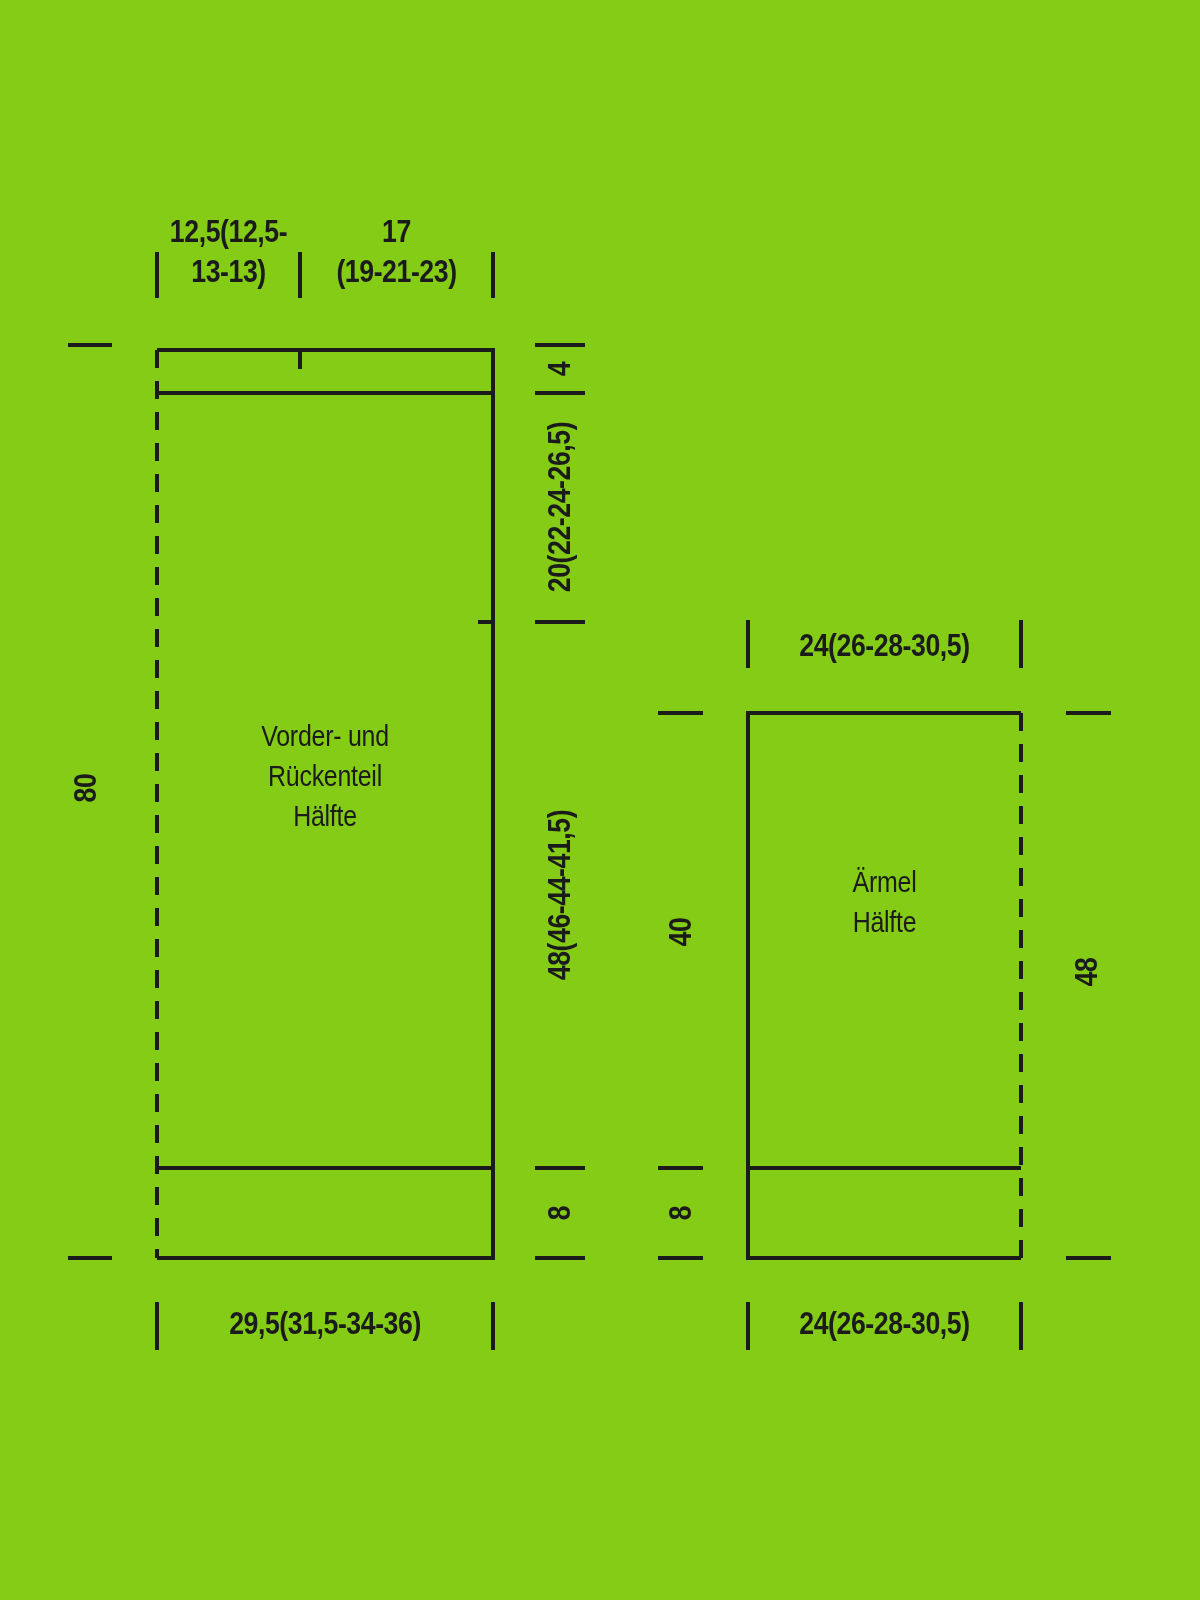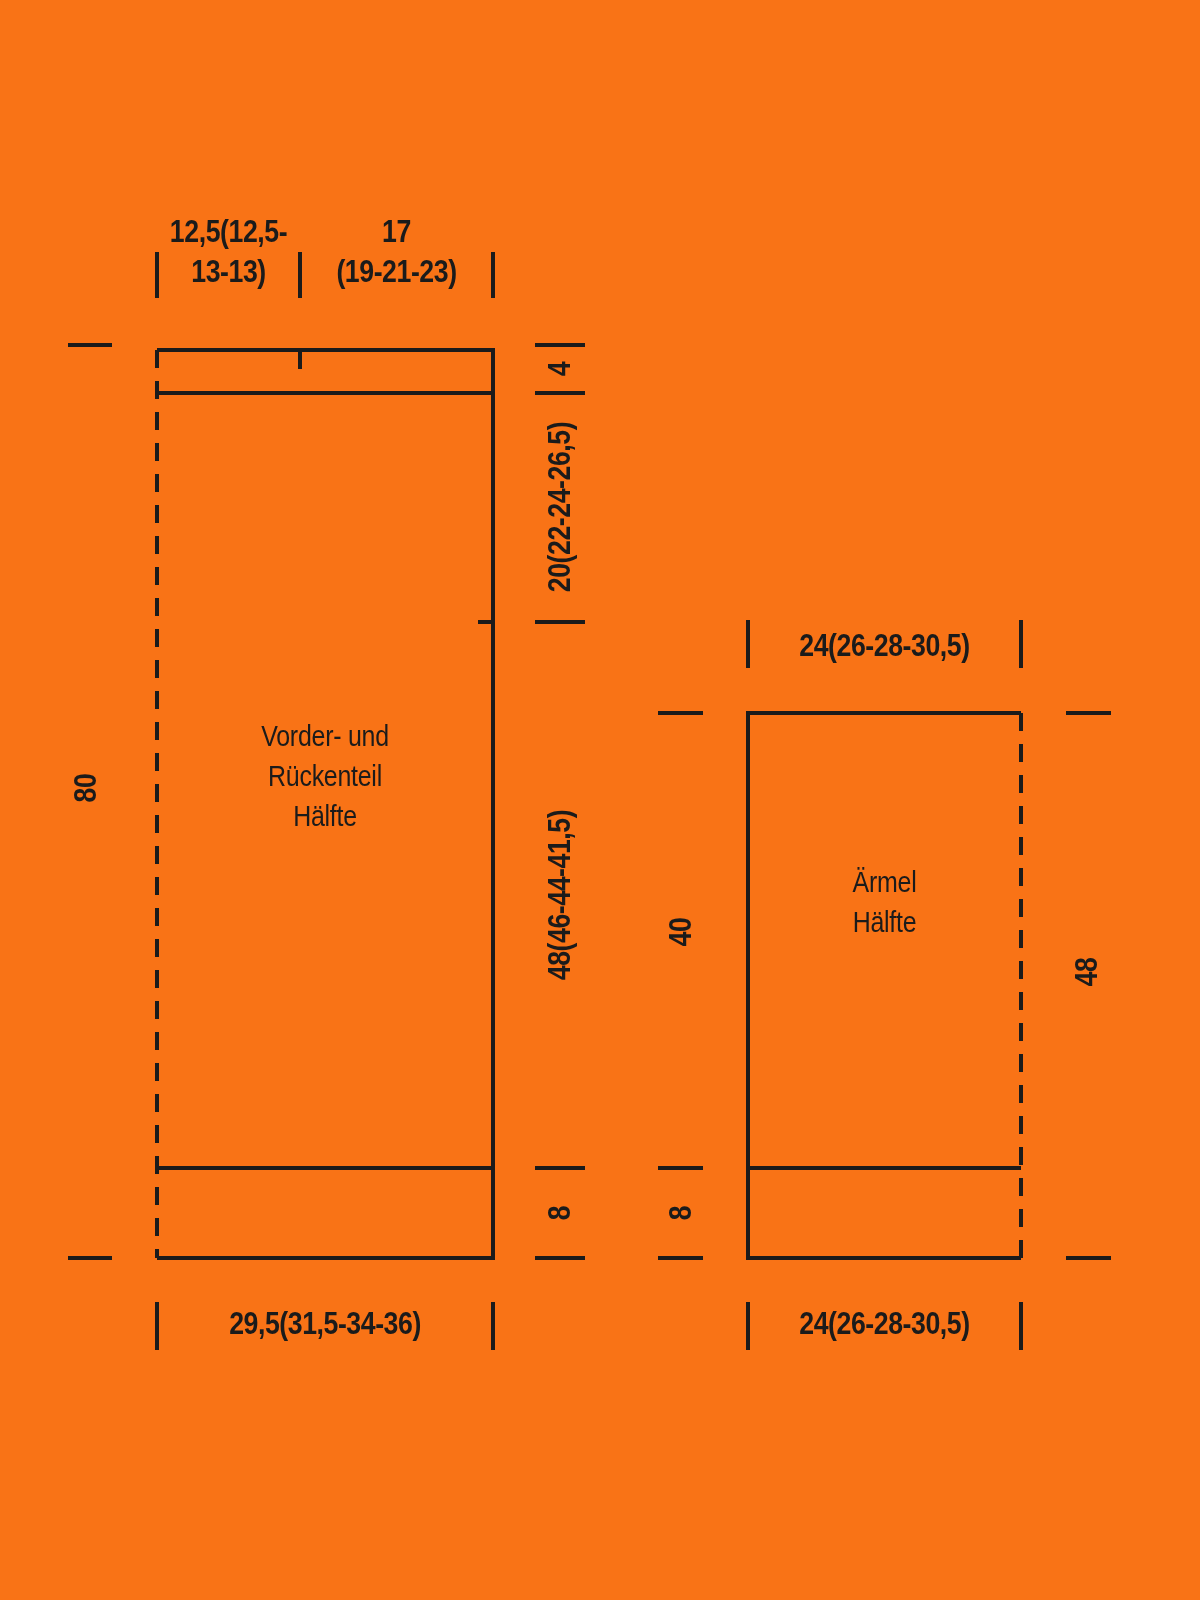--- a/index.html
+++ b/index.html
@@ -1,21 +1,21 @@
 <!DOCTYPE html>
 <html><head>
 <meta charset="utf-8">
 <style>
   * { margin:0; padding:0; box-sizing:border-box; }
   html,body { background:#ffffff; }
   body { font-family:"Liberation Sans", sans-serif; }
   .canvas {
     position:relative;
     width:1200px; height:1600px;
-    background:#f97316;
+    background:#84cc16;
     color:#1b1b1b;
     overflow:hidden;
   }
   .canvas svg { position:absolute; left:0; top:0; }
   .txt {
     position:absolute;
     color:#1b1b1b;
     text-align:center;
     white-space:nowrap;
   }

